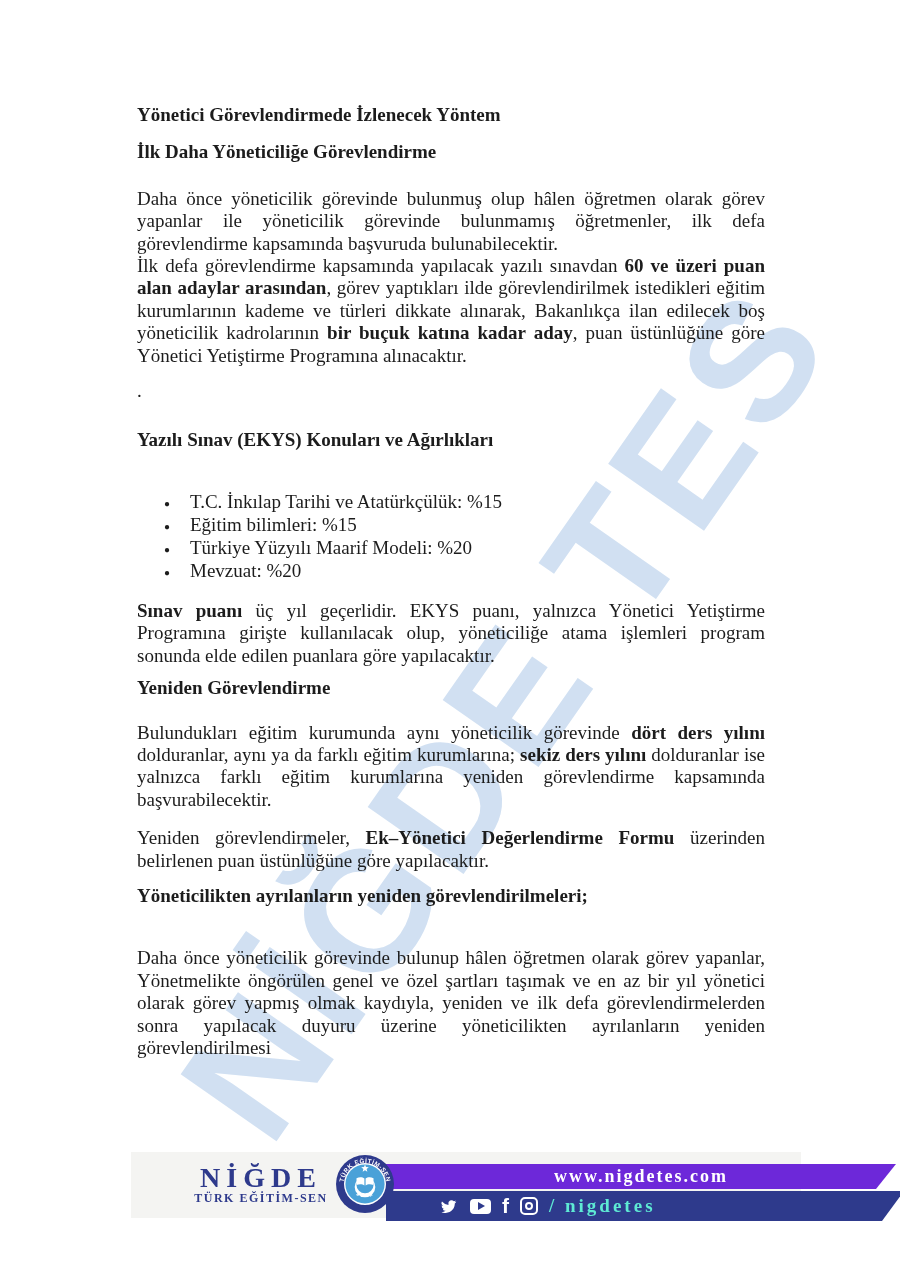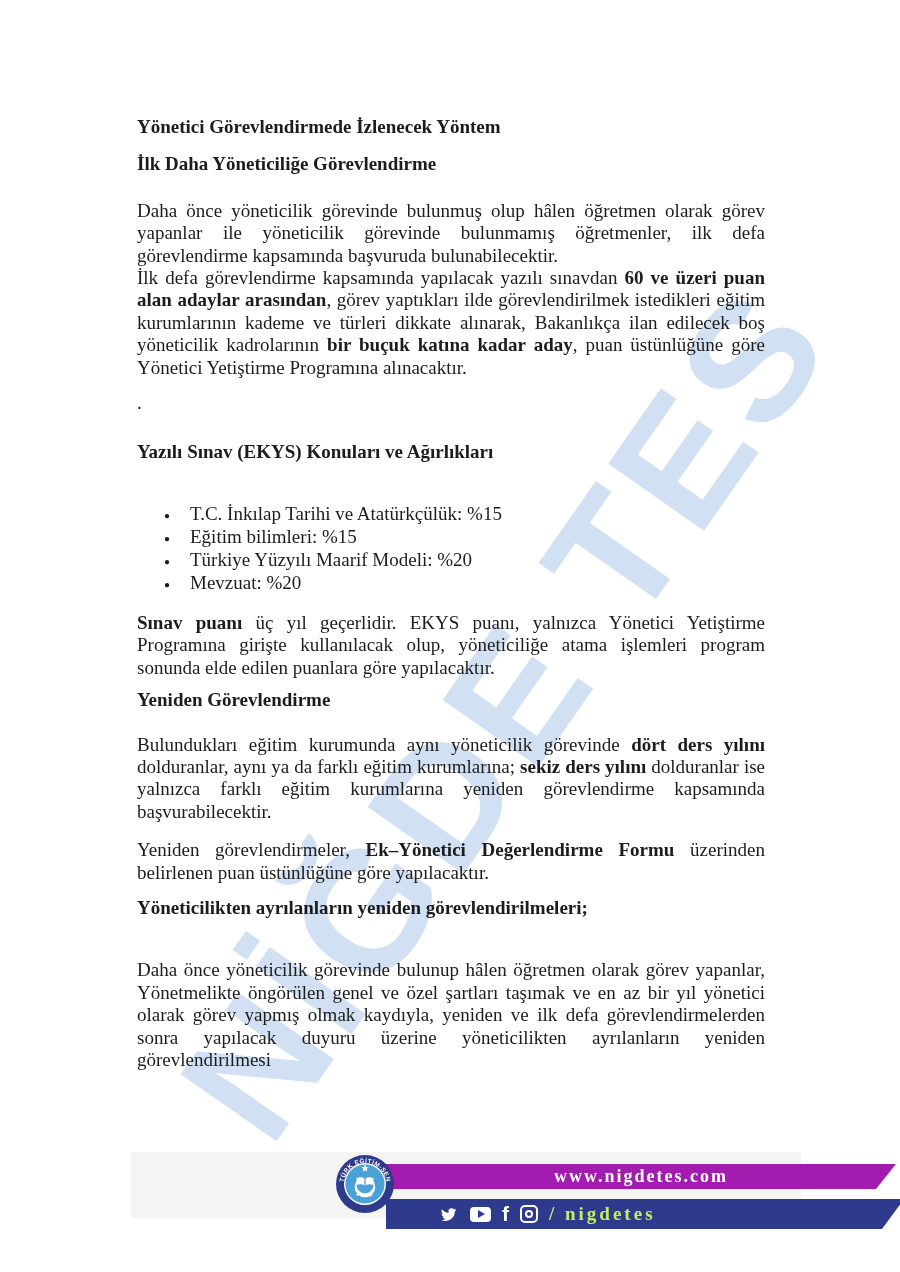--- a/index.html
+++ b/index.html
@@ -15,21 +15,21 @@
   .watermark{
     position:absolute;left:505px;top:712px;
     transform:translate(-50%,-50%) rotate(-55deg);
     font-family:"Liberation Sans", sans-serif;
     font-weight:bold;font-size:170px;letter-spacing:8px;
     color:#c9dbf0;opacity:.85;white-space:nowrap;
     z-index:0;user-select:none;
   }
   
   .content{
-    position:absolute;left:137px;top:116px;width:628px;z-index:1;
+    position:absolute;left:137px;top:104px;width:628px;z-index:1;
     font-size:19px;line-height:22.4px;
   }
   .content p{margin:0;}
   .para{text-align:justify;}
   .h{font-weight:bold;text-align:left;}
   #doc-blocks > :nth-child(1){margin-top:0;}
   #doc-blocks > :nth-child(2){margin-top:15px;}
   #doc-blocks > :nth-child(3){margin-top:24px;}
   #doc-blocks > :nth-child(4){}
   #doc-blocks > :nth-child(5){margin-top:13px;}
@@ -50,41 +50,41 @@
     position:absolute;left:131px;top:1152px;width:670px;height:66px;
     background:#f4f4f2;z-index:2;
   }
   .org{position:absolute;left:50px;top:13px;width:160px;text-align:center;color:#2e3a8c;}
   .org-name{font-weight:bold;font-size:28px;line-height:26px;letter-spacing:6px;}
   .org-sub{font-weight:bold;font-size:12px;line-height:14px;letter-spacing:1.5px;}
   .logo{position:absolute;left:205px;top:3px;width:58px;height:58px;z-index:2;}
   .ribbons{position:absolute;left:255px;top:12px;width:518px;z-index:1;}
   .ribbon{color:#fff;}
   .ribbon-web{
-    width:510px;height:25px;background:#a21caf;
+    width:510px;height:25px;background:#6d28d9;
     clip-path:polygon(0 0,100% 0,calc(100% - 20px) 100%,0 100%);
     text-align:center;line-height:25px;
     font-weight:bold;font-size:18px;letter-spacing:2px;
-    margin-bottom:10px;box-sizing:border-box;
+    margin-bottom:2px;box-sizing:border-box;
   }
   .ribbon-social{
     width:518px;height:30px;background:#2e3a8c;
     clip-path:polygon(0 0,100% 0,calc(100% - 22px) 100%,0 100%);
     display:flex;align-items:center;gap:11px;
     padding-left:52px;box-sizing:border-box;
   }
   .icon{display:inline-flex;align-items:center;justify-content:center;}
   .tw-icon svg{width:21px;height:17px;fill:#fff;}
   .yt-icon{width:21px;height:15px;background:#fff;border-radius:4px;position:relative;}
   .yt-icon::after{content:"";position:absolute;left:8px;top:3.5px;border-left:7px solid #2e3a8c;border-top:4px solid transparent;border-bottom:4px solid transparent;}
   .fb-icon{color:#fff;font-family:"Liberation Sans",sans-serif;font-weight:bold;font-size:21px;line-height:1;transform:translateY(-1px);}
   .fb-icon::before{content:"f";}
   .ig-icon{width:14px;height:14px;border:2px solid #fff;border-radius:5px;position:relative;}
   .ig-icon::after{content:"";position:absolute;left:3px;top:3px;width:4px;height:4px;border:2px solid #fff;border-radius:50%;}
-  .handle{font-weight:bold;font-size:19px;letter-spacing:3px;color:#bef264;}
+  .handle{font-weight:bold;font-size:19px;letter-spacing:3px;color:#5eead4;}
 </style>
 </head>
 <body>
 
 <div class="page">
 
   <div class="watermark" style="color: rgb(201, 219, 240);">NİĞDE TES</div>
 
   <div class="content" id="doc-blocks">
       <p class="h"><span>Yönetici Görevlendirmede İzlenecek Yöntem</span></p>
@@ -101,20 +101,24 @@
       </ul>
       <p class="para"><b>Sınav puanı</b><span> üç yıl geçerlidir. EKYS puanı, yalnızca Yönetici Yetiştirme Programına girişte kullanılacak olup, yöneticiliğe atama işlemleri program sonunda elde edilen puanlara göre yapılacaktır.</span></p>
       <p class="h"><span>Yeniden Görevlendirme</span></p>
       <p class="para"><span>Bulundukları eğitim kurumunda aynı yöneticilik görevinde </span><b>dört ders yılını</b><span> dolduranlar, aynı ya da farklı eğitim kurumlarına; </span><b>sekiz ders yılını</b><span> dolduranlar ise yalnızca farklı eğitim kurumlarına yeniden görevlendirme kapsamında başvurabilecektir.</span></p>
       <p class="para"><span>Yeniden görevlendirmeler, </span><b>Ek–Yönetici Değerlendirme Formu</b><span> üzerinden belirlenen puan üstünlüğüne göre yapılacaktır.</span></p>
       <p class="h"><span>Yöneticilikten ayrılanların yeniden görevlendirilmeleri;</span></p>
       <p class="para"><span>Daha önce yöneticilik görevinde bulunup hâlen öğretmen olarak görev yapanlar, Yönetmelikte öngörülen genel ve özel şartları taşımak ve en az bir yıl yönetici olarak görev yapmış olmak kaydıyla, yeniden ve ilk defa görevlendirmelerden sonra yapılacak duyuru üzerine yöneticilikten ayrılanların yeniden görevlendirilmesi</span></p>
     </div>
 
   <div class="footer-band">
+    <div class="org">
+      <div class="org-name">NİĞDE</div>
+      <div class="org-sub">TÜRK EĞİTİM-SEN</div>
+    </div>
 
     <div class="logo">
       <svg viewBox="0 0 58 58" width="58" height="58" aria-hidden="true">
         <circle cx="29" cy="29" r="29" fill="#2e3a8c"></circle>
         <circle cx="29" cy="29" r="21" fill="#ffffff"></circle>
         <circle cx="29" cy="29" r="19.6" fill="#4aa1d8"></circle>
         <defs>
           <path id="arcTop" d="M 8.5 36 A 21.5 21.5 0 1 1 49.5 36" fill="none"></path>
           <path id="arcBottom" d="M 15.5 35.5 A 17 17 0 0 0 42.5 35.5" fill="none"></path>
         </defs>

